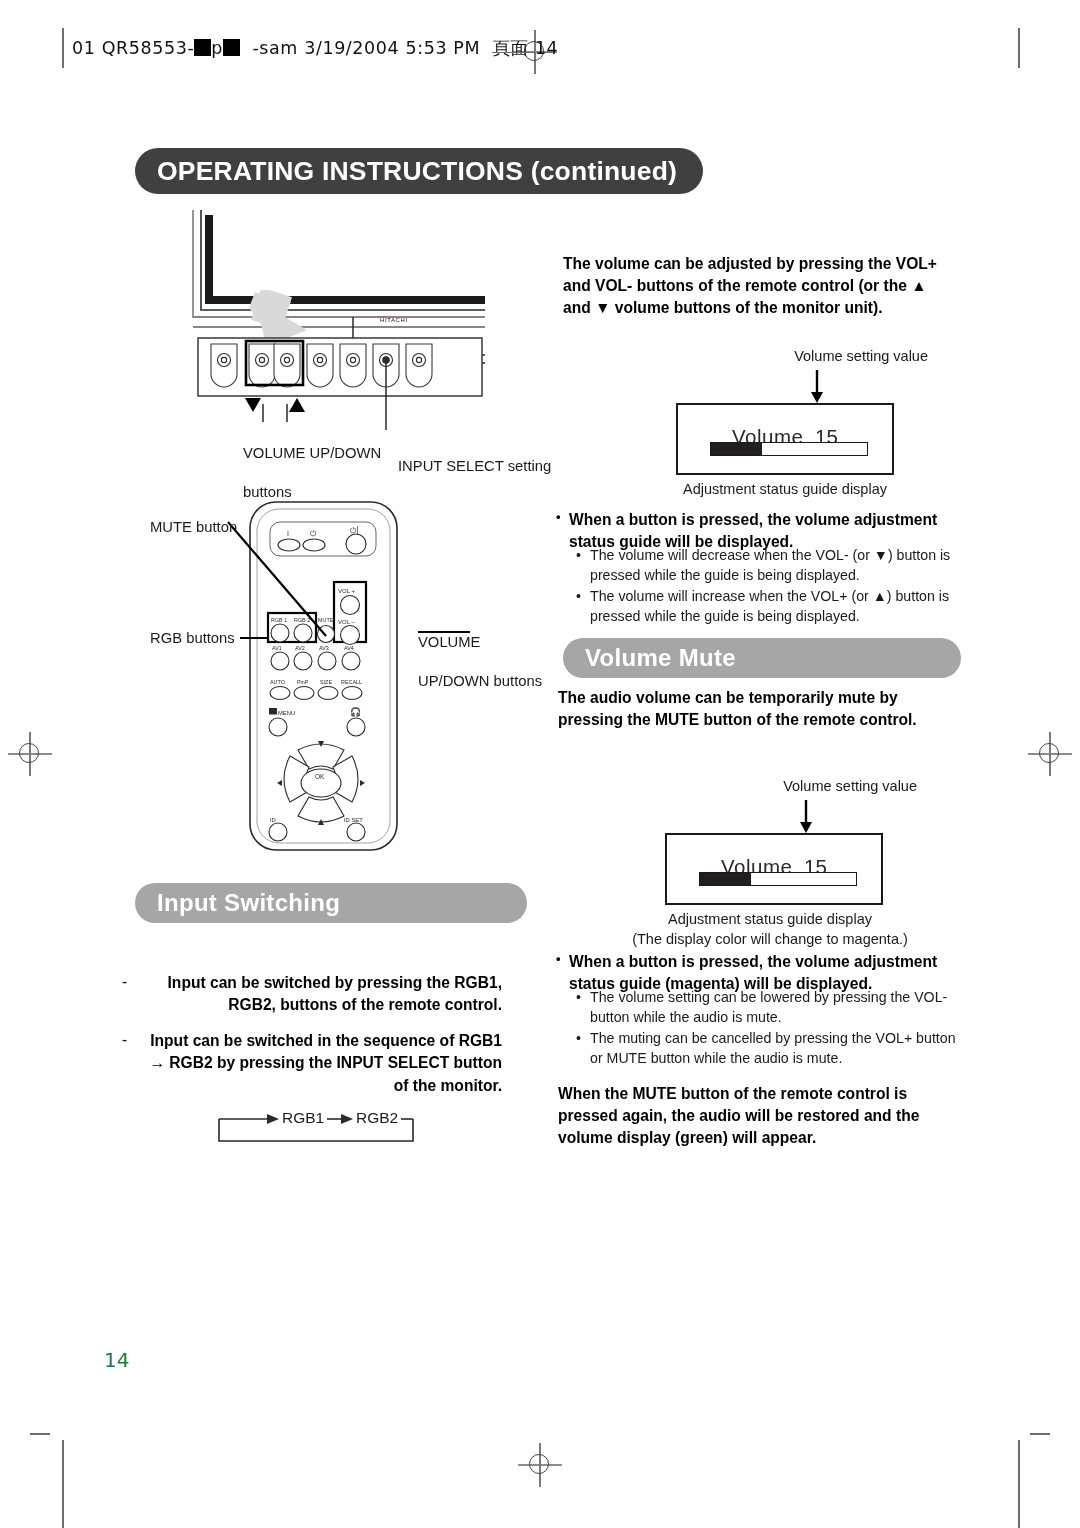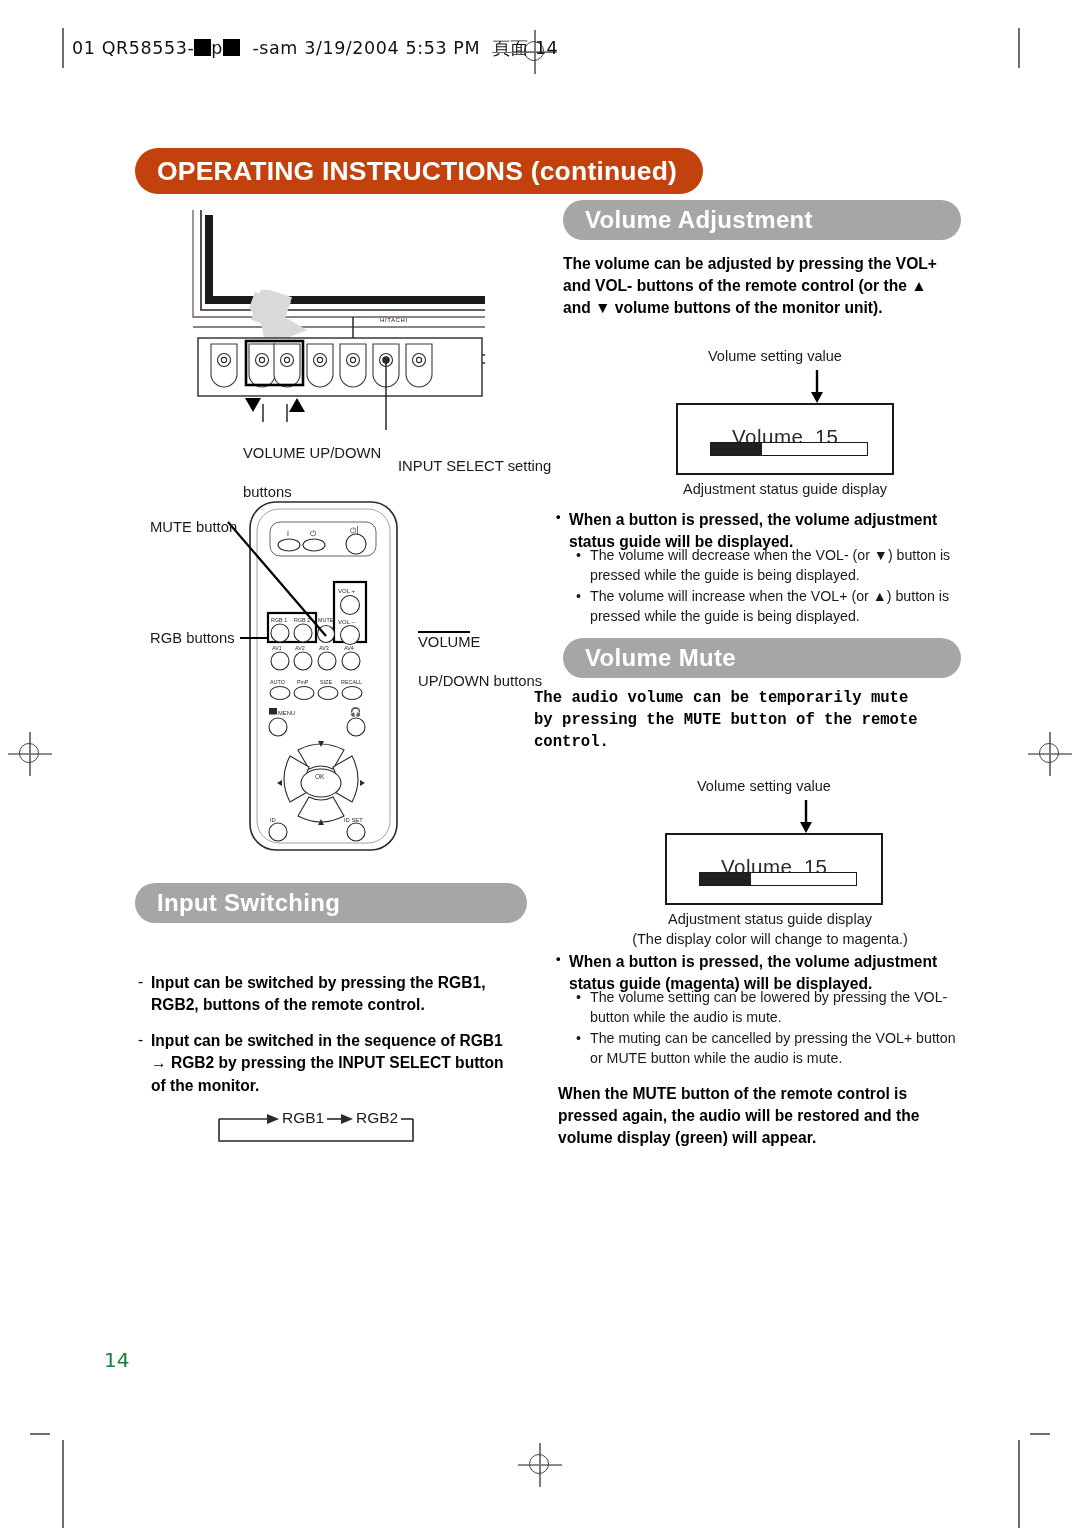--- a/index.html
+++ b/index.html
@@ -73,21 +73,21 @@
     background: #000;
     vertical-align: -2px;
   }
   
   .title-pill {
     position: absolute;
     left: 135px;
     top: 148px;
     height: 46px;
     padding: 0 26px 0 22px;
-    background: #c2410c;
+    background: #404040;
     border-radius: 23px;
     display: flex;
     align-items: center;
     color: #fff;
     font-size: 26.5px;
     font-weight: bold;
     letter-spacing: 0.2px;
     white-space: nowrap;
   }
   
@@ -154,21 +154,21 @@
     top: -1px;
     font-size: 13px;
   }
   
   .osd-group { position: absolute; }
   .osd-caption-top {
     position: absolute;
     font-size: 14.5px;
     color: #1a1a1a;
     white-space: nowrap;
-    text-align: left;
+    text-align: right;
   }
   .osd-arrow {
     position: absolute;
     width: 14px;
   }
   .osd-box {
     position: absolute;
     box-sizing: border-box;
     border-left: 2px solid #1a1a1a;
     border-right: 2px solid #1a1a1a;
@@ -432,40 +432,39 @@
 
   <div class="callout" style="left:150px;top:518px;">MUTE button</div>
   <div class="callout" style="left:150px;top:629px;">RGB buttons</div>
   <div class="callout" style="left:418px;top:613px;">
     <span>VOLUME</span><br>
     <span>UP/DOWN buttons</span>
   </div>
 
   <div class="sec-pill" style="left:135px;top:883px;width:392px;">Input Switching</div>
 
-  <div class="body-bold" style="left:136px;top:972px;width:382px;">
+  <div class="body-bold" style="left:120px;top:972px;width:382px;text-align:right;">
     <div class="dash-li">Input can be switched by pressing the RGB1, RGB2, buttons of the remote control.</div>
     <div class="dash-li" style="margin-bottom:0;">Input can be switched in the sequence of RGB1 → RGB2 by pressing the INPUT SELECT button of the monitor.</div>
   </div>
 
   <div class="flow">
     <svg width="218" height="40" viewBox="0 0 218 40">
 
       <path d="M6 12 L6 34 L200 34 L200 12" fill="none" stroke="#2a2a2a" stroke-width="1.6"></path>
       <line x1="6" y1="12" x2="54" y2="12" stroke="#2a2a2a" stroke-width="1.6"></line>
       <polygon points="54,7 66,12 54,17" fill="#2a2a2a"></polygon>
       <line x1="108" y1="12" x2="128" y2="12" stroke="#2a2a2a" stroke-width="1.6"></line>
       <polygon points="128,7 140,12 128,17" fill="#2a2a2a"></polygon>
       <line x1="182" y1="12" x2="200" y2="12" stroke="#2a2a2a" stroke-width="1.6"></line>
     </svg>
     <span class="lbl" style="left:66px;top:2px;">RGB1</span>
     <span class="lbl" style="left:140px;top:2px;">RGB2</span>
   </div>
 
-  <div class="sec-pill" style="left:563px;top:200px;width:398px;">Volume Adjustment</div>
 
   <div class="body-bold" style="left:563px;top:253px;width:392px;">The volume can be adjusted by pressing the VOL+ and VOL- buttons of the remote control (or the ▲ and ▼ volume buttons of the monitor unit).</div>
 
   <div class="osd-group" style="left:668px;top:348px;width:290px;height:125px;">
     <div class="osd-caption-top" style="left:40px;top:0;width:220px;">Volume setting value</div>
     <svg class="osd-arrow" style="left:142px;top:22px;" width="14" height="34" viewBox="0 0 14 34">
       <line x1="7" y1="0" x2="7" y2="24" stroke="#000" stroke-width="2.4"></line>
       <polygon points="1,22 13,22 7,33" fill="#000"></polygon>
     </svg>
     <div class="osd-box" style="left:8px;top:55px;width:218px;height:72px;">
@@ -482,21 +481,21 @@
     <div class="bul-li">When a button is pressed, the volume adjustment status guide will be displayed.</div>
   </div>
 
   <div class="sub-list" style="left:576px;top:545px;width:392px;">
     <div class="li">The volume will decrease when the VOL- (or ▼) button is pressed while the guide is being displayed.</div>
     <div class="li">The volume will increase when the VOL+ (or ▲) button is pressed while the guide is being displayed.</div>
   </div>
 
   <div class="sec-pill" style="left:563px;top:638px;width:398px;">Volume Mute</div>
 
-  <div class="body-bold" style="left:534px;top:687px;width:400px;font-family:Liberation Mono, monospace;">The audio volume can be temporarily mute by pressing the MUTE button of the remote control.</div>
+  <div class="body-bold" style="left:558px;top:687px;width:400px;">The audio volume can be temporarily mute by pressing the MUTE button of the remote control.</div>
 
   <div class="osd-group" style="left:657px;top:778px;width:290px;height:145px;">
     <div class="osd-caption-top" style="left:40px;top:0;width:220px;">Volume setting value</div>
     <svg class="osd-arrow" style="left:142px;top:22px;" width="14" height="34" viewBox="0 0 14 34">
       <line x1="7" y1="0" x2="7" y2="24" stroke="#000" stroke-width="2.4"></line>
       <polygon points="1,22 13,22 7,33" fill="#000"></polygon>
     </svg>
     <div class="osd-box" style="left:8px;top:55px;width:218px;height:72px;">
       <span class="osd-label">Volume</span>
       <span class="osd-value">15</span>

